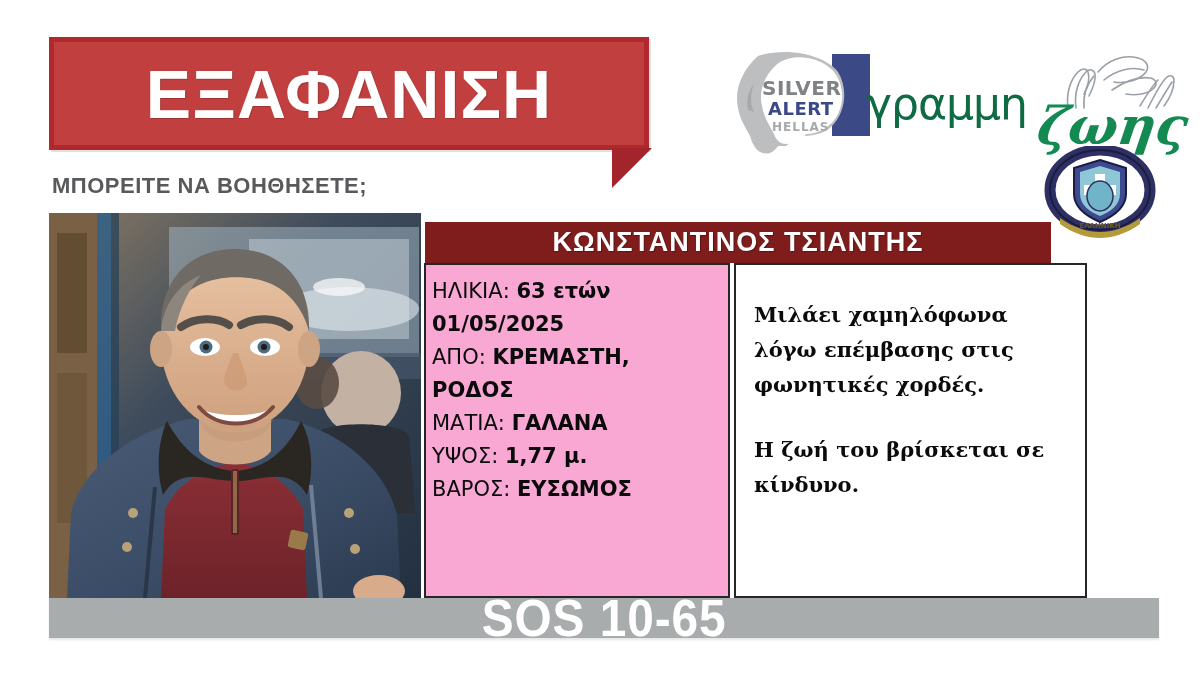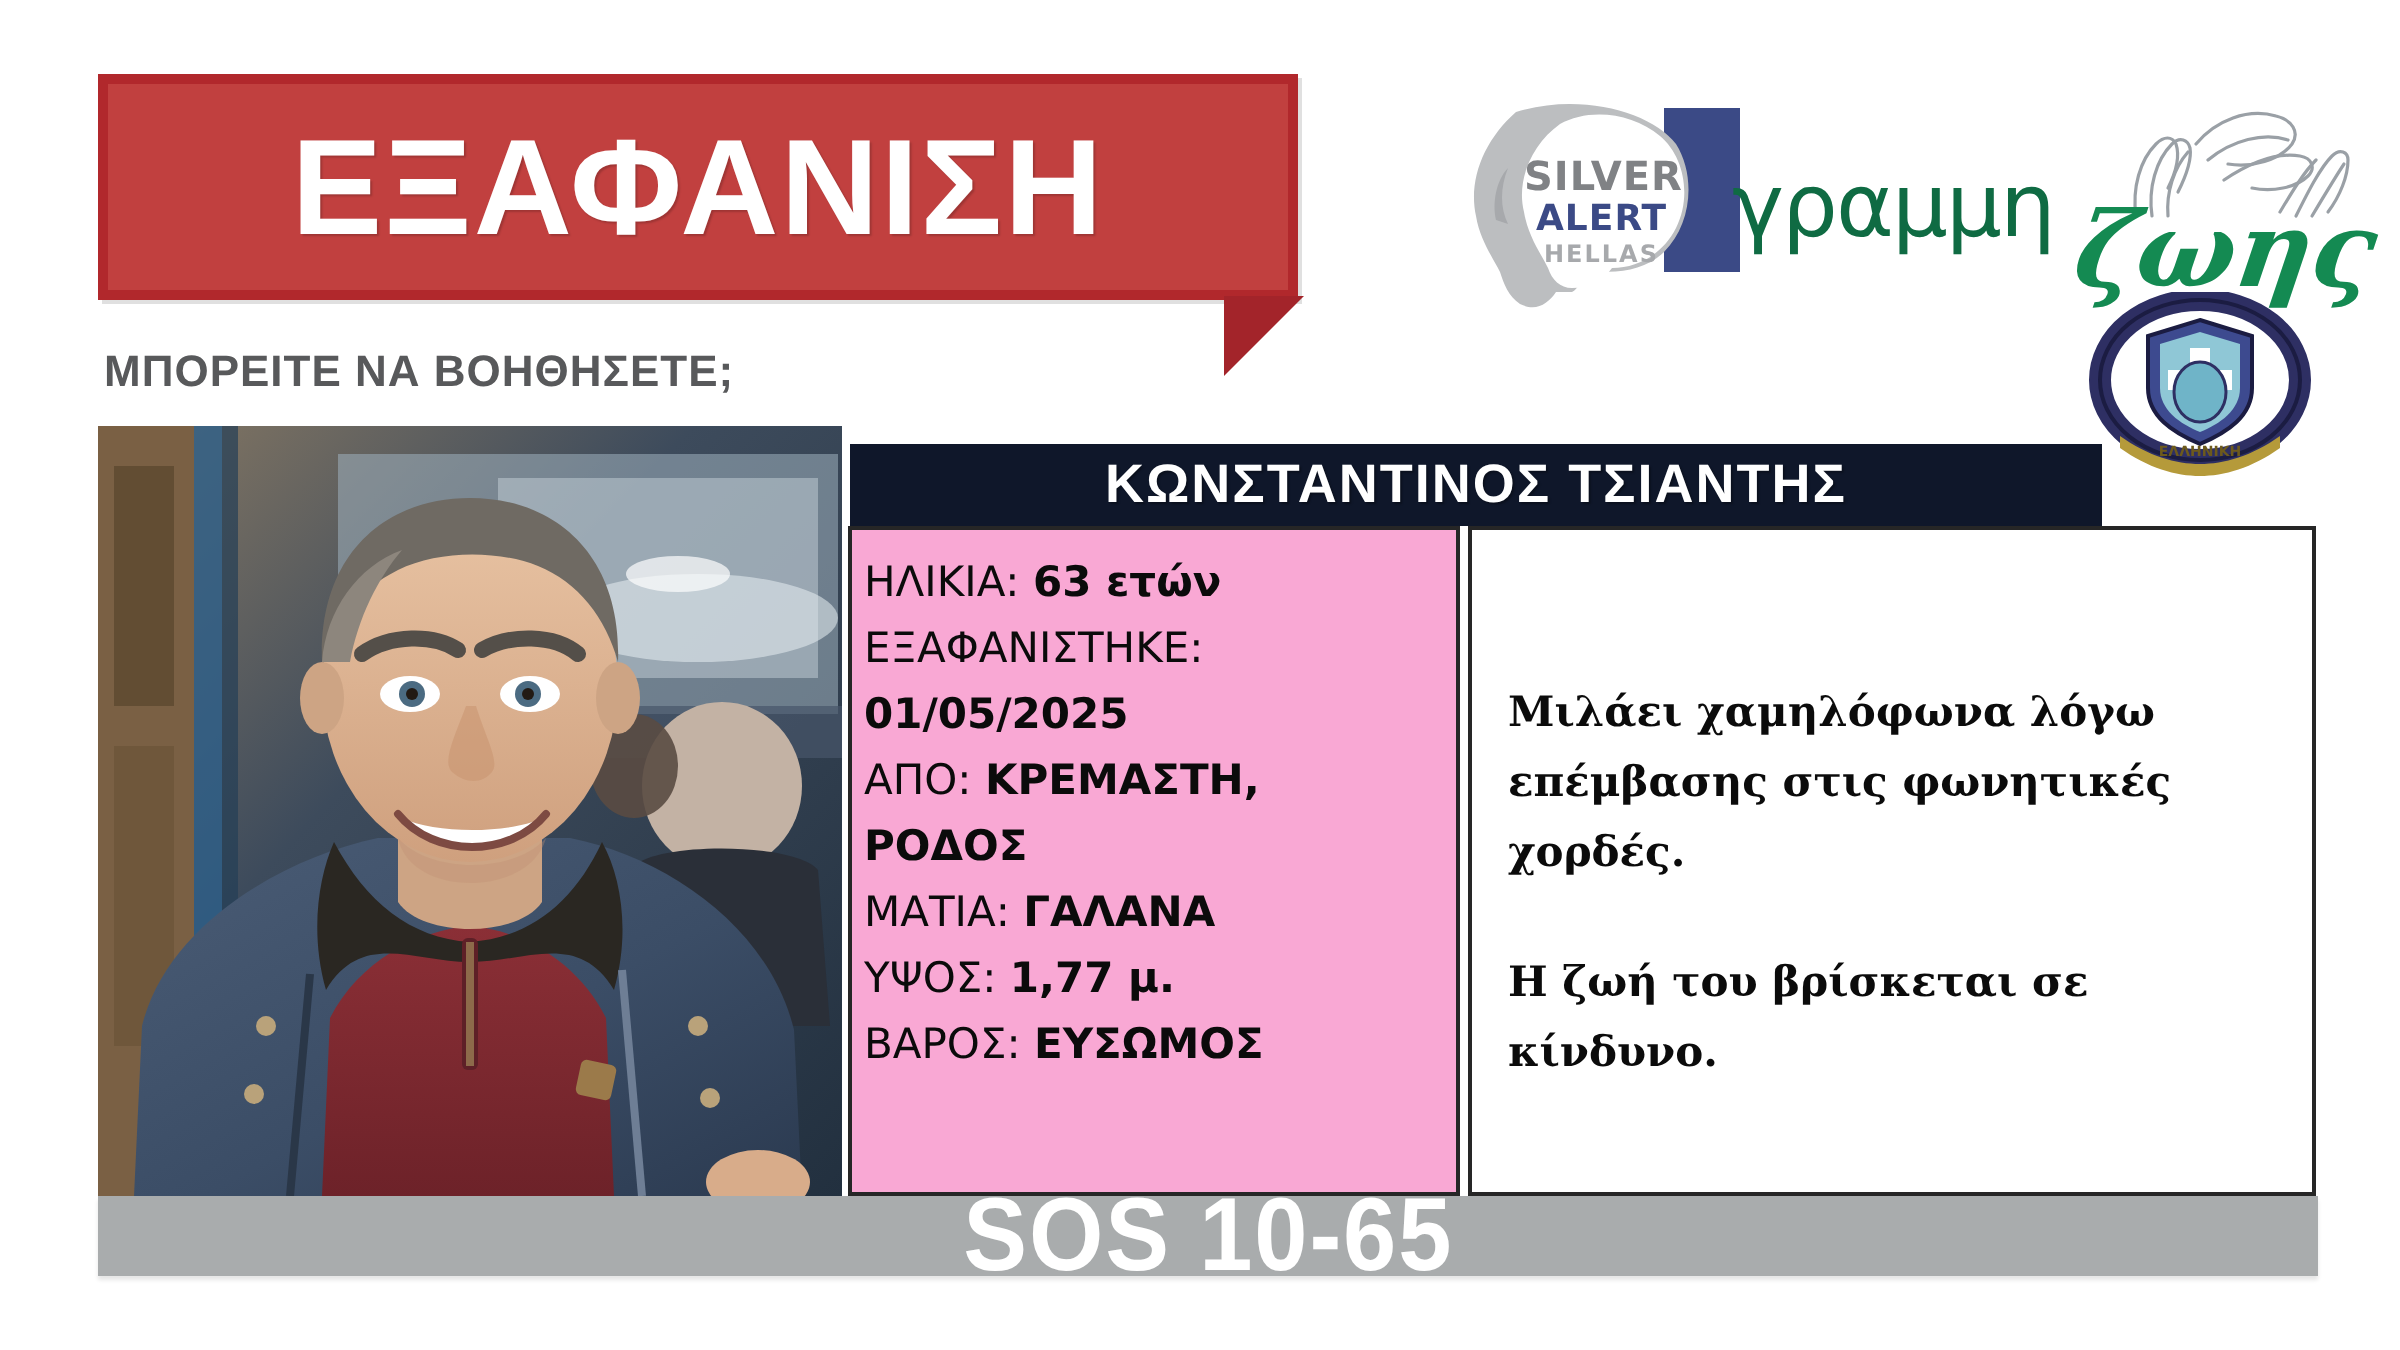--- a/index.html
+++ b/index.html
@@ -71,21 +71,21 @@
   
   .photo{
     position:absolute;left:49px;top:213px;width:372px;height:385px;
     overflow:hidden;background:#2b3440;
   }
   .photo svg{display:block;}
 
   
   .name-bar{
     position:absolute;left:425px;top:222px;width:626px;height:41px;
-    background:#0f172a;
+    background:#7f1d1d;
     display:flex;align-items:center;justify-content:center;
   }
   .name-bar-text{
     color:#ffffff;font-size:27px;font-weight:bold;letter-spacing:1px;
     white-space:nowrap;line-height:1;
     text-shadow:1px 1px 1px rgba(0,0,0,0.3);
   }
 
   
   .detail-panel{
@@ -96,23 +96,23 @@
   .detail-line{
     font-size:21px;color:#0b0b0b;line-height:33px;
     white-space:nowrap;font-family:"DejaVu Sans", sans-serif;
   }
   .detail-line .lbl{font-weight:400;}
   .detail-line .val{font-weight:bold;}
   .detail-line.bold-only{font-weight:bold;}
 
   
   .notes-panel{
-    position:absolute;left:734px;top:263px;width:424px;height:335px;
+    position:absolute;left:734px;top:263px;width:353px;height:335px;
     background:#ffffff;border:2px solid #262626;box-sizing:border-box;
-    padding:73px 18px 0 18px;
+    padding:32px 18px 0 18px;
   }
   .notes-para{
     font-size:21px;color:#0b0b0b;font-weight:bold;line-height:35px;
     font-family:"DejaVu Serif", serif;
     margin:0 0 30px 0;
   }
   .notes-para:last-child{margin-bottom:0;}
 
   
   .footer{
@@ -293,23 +293,20 @@
 
   <div class="name-bar">
     <div class="name-bar-text">ΚΩΝΣΤΑΝΤΙΝΟΣ  ΤΣΙΑΝΤΗΣ</div>
   </div>
 
   <div class="detail-panel">
     <div class="detail-line">
       <span class="lbl">ΗΛΙΚΙΑ:</span>
       <span class="val">63 ετών</span>
     </div>
-    <div class="detail-line">
-      <span class="lbl">ΕΞΑΦΑΝΙΣΤΗΚΕ:</span>
-    </div>
     <div class="detail-line bold-only">
       <span class="val">01/05/2025</span>
     </div>
     <div class="detail-line">
       <span class="lbl">ΑΠΟ:</span>
       <span class="val">ΚΡΕΜΑΣΤΗ,</span>
     </div>
     <div class="detail-line bold-only">
       <span class="val">ΡΟΔΟΣ</span>
     </div>

